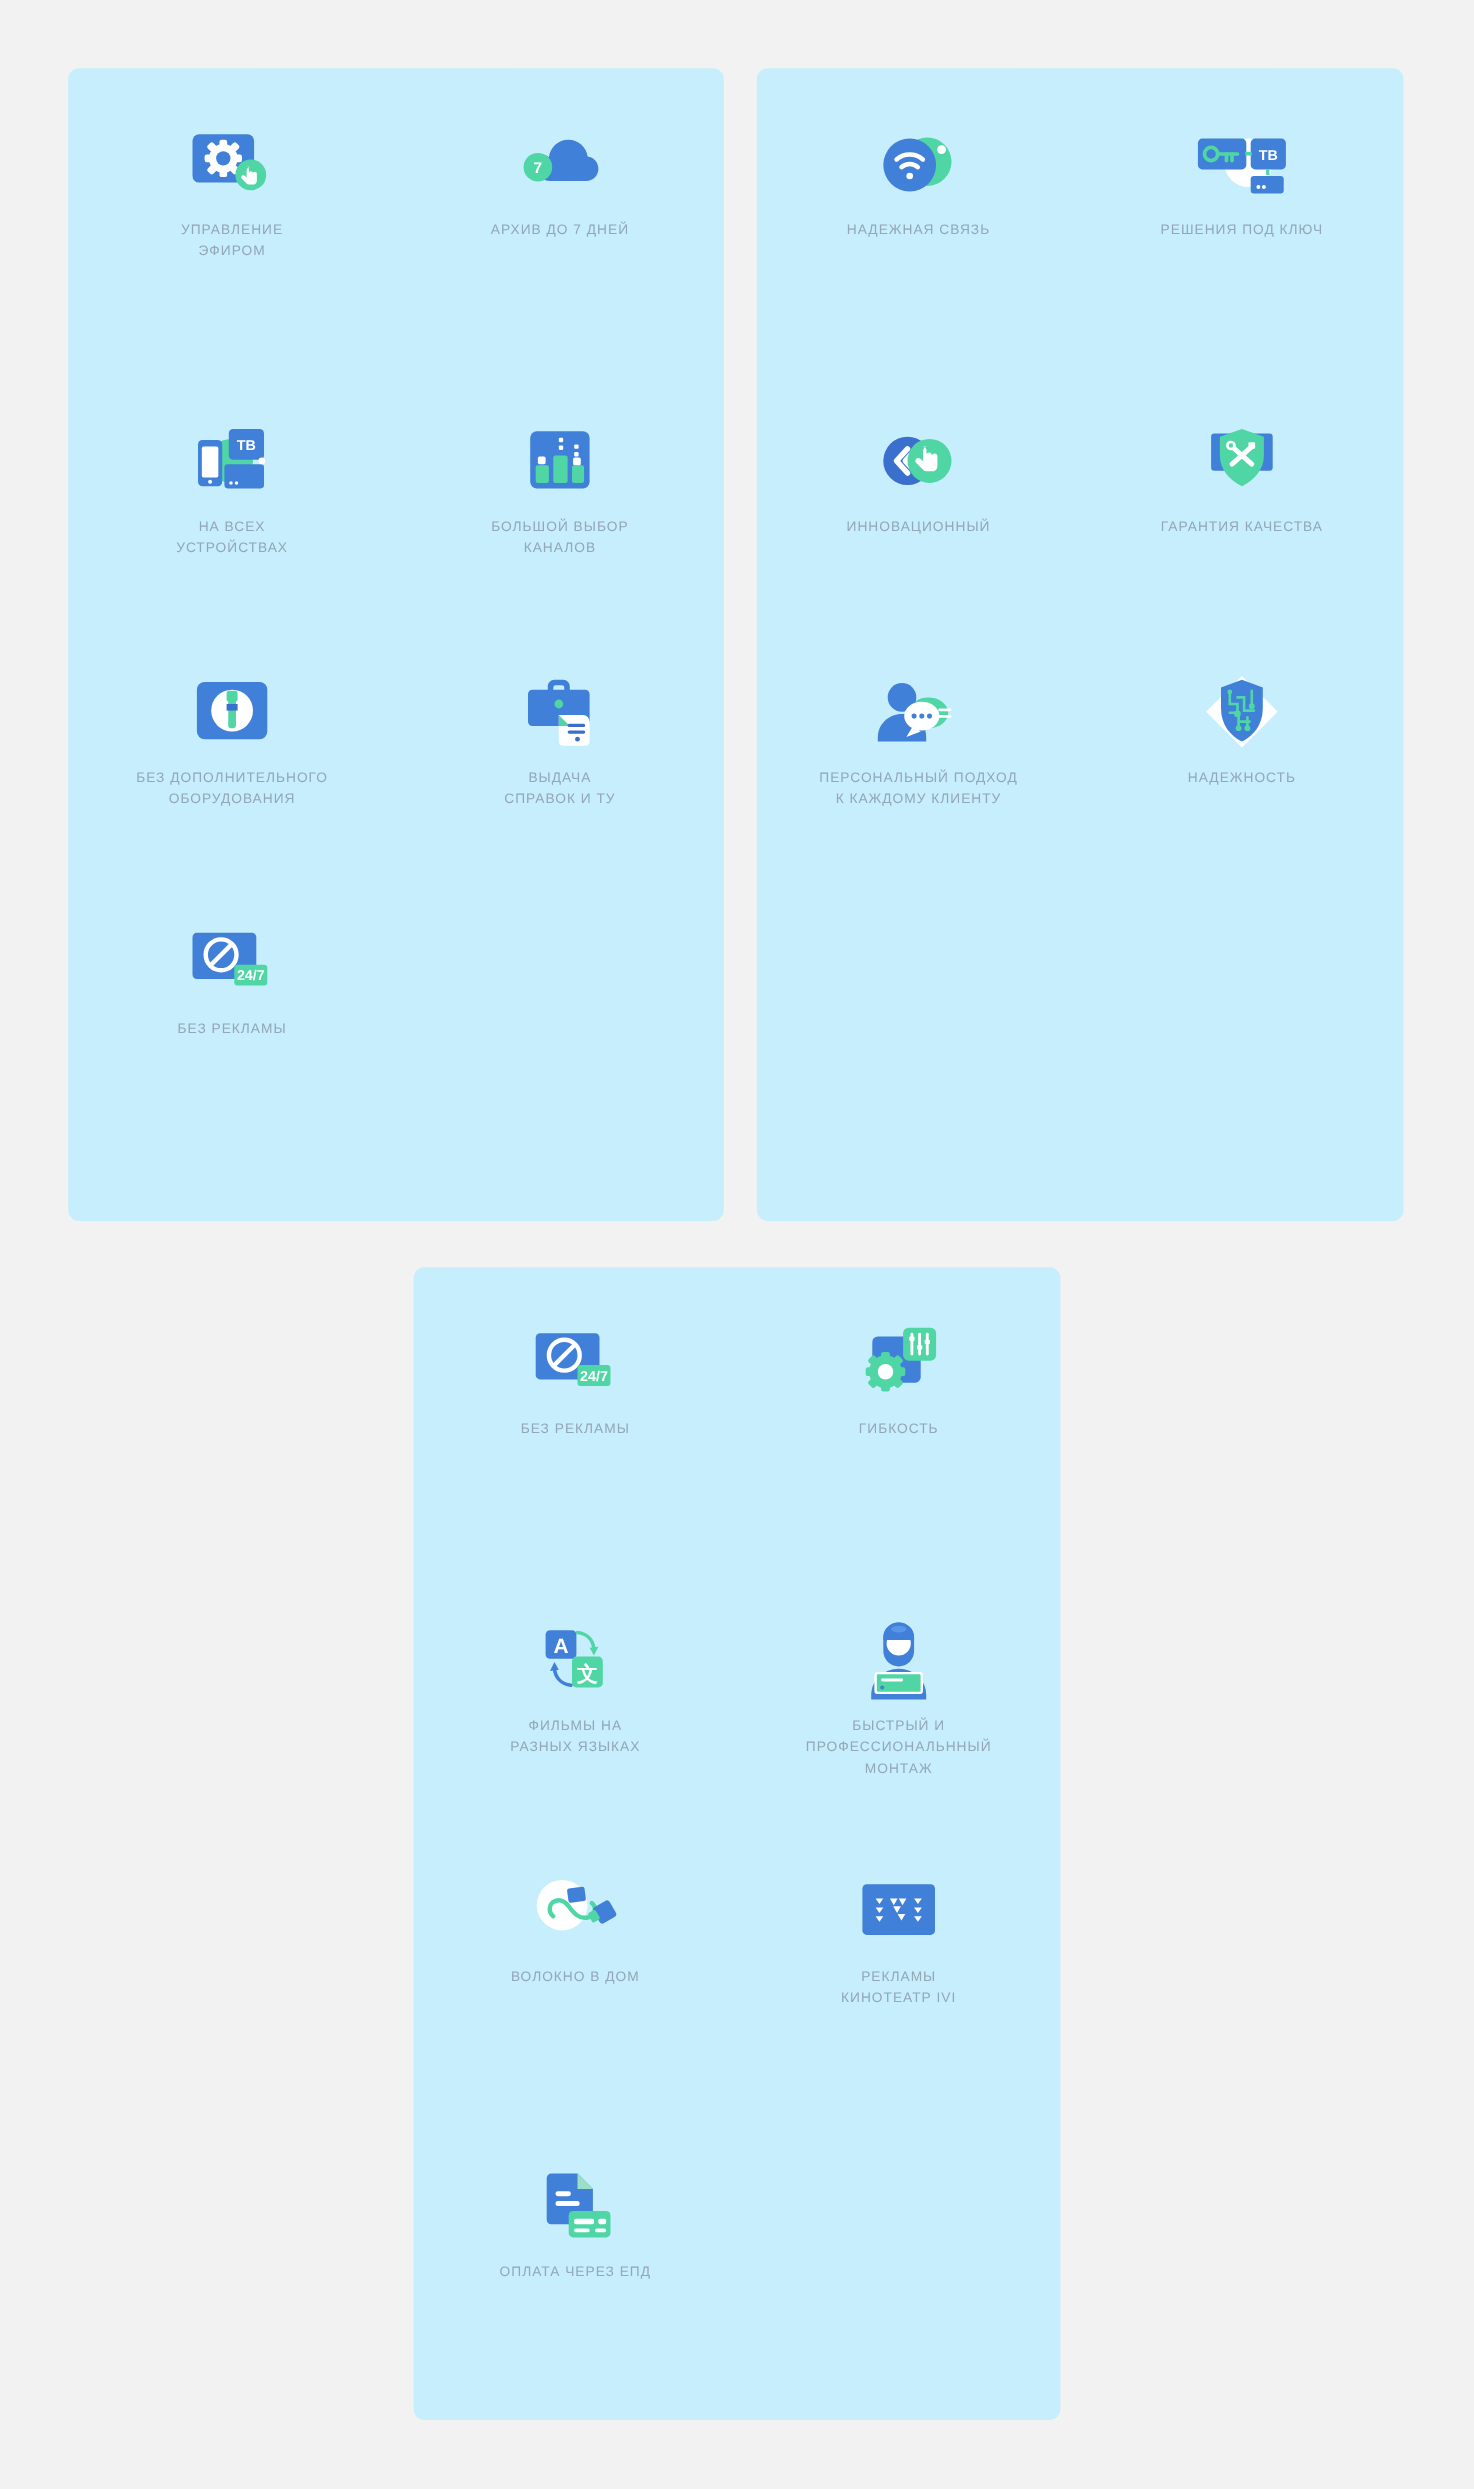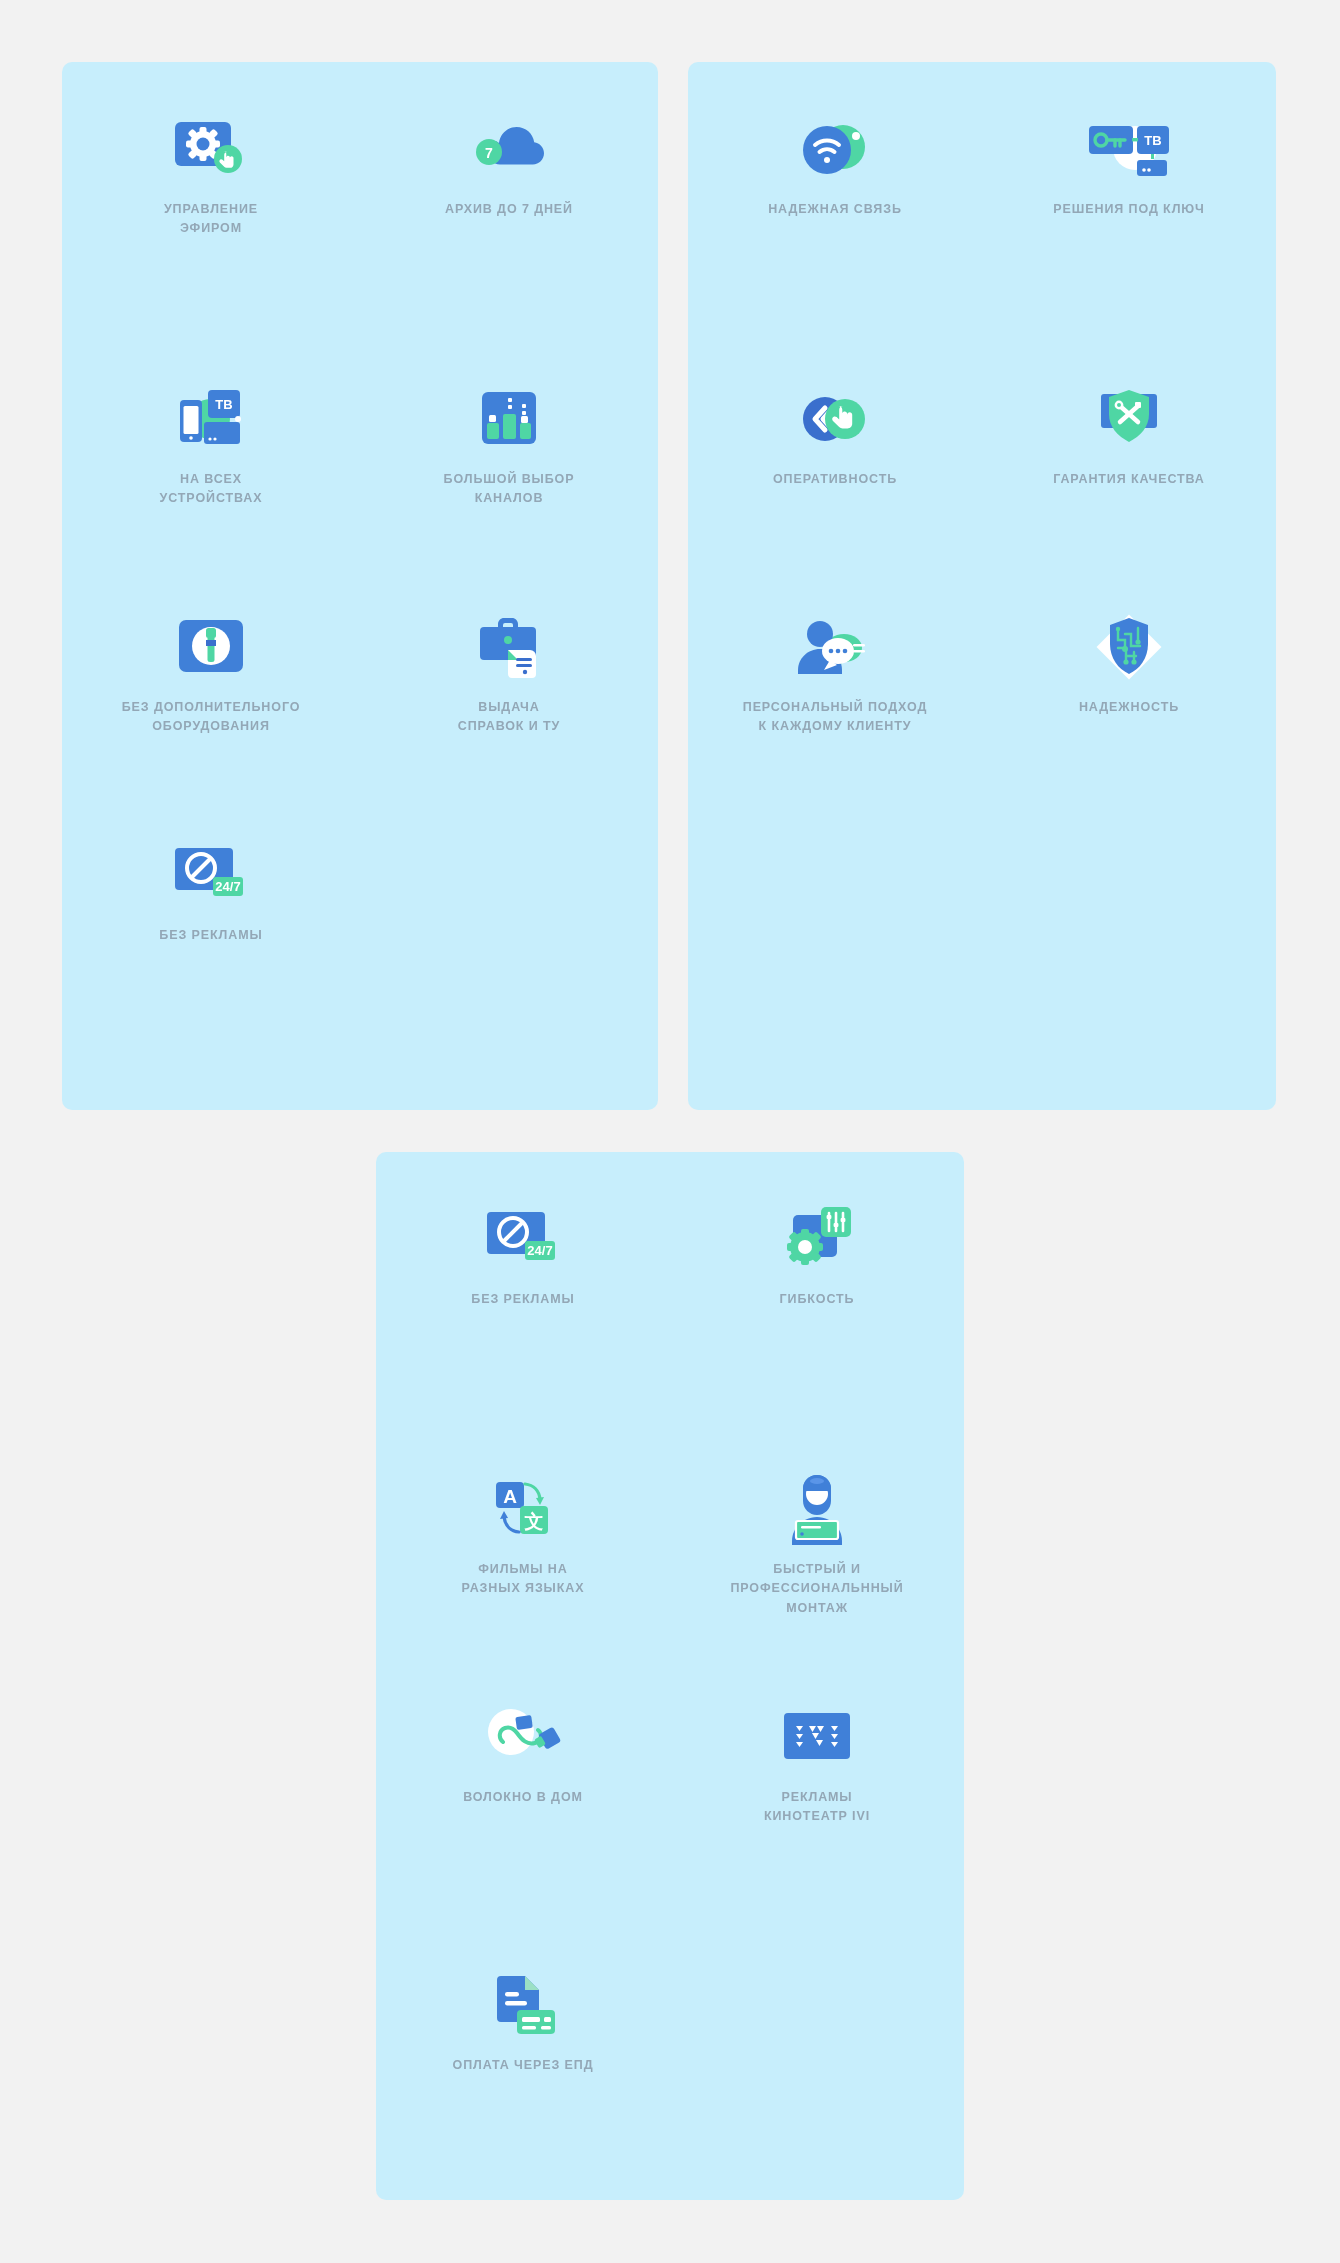--- a/index.html
+++ b/index.html
@@ -49,21 +49,21 @@
     justify-content: center;
     margin-bottom: 12px;
   }
   .icon-wrap svg { display: block; overflow: visible; }
   .feature-label {
     color: #93a7b6;
     font-size: 12.5px;
     letter-spacing: 0.9px;
     line-height: 1.55;
     text-align: center;
-    font-weight: 700;
+    font-weight: 400;
     white-space: pre-line;
     max-width: 240px;
   }
 </style>
 </head>
 <body>
 
 <div class="page">
 
   <div class="card card-top-left">
@@ -237,21 +237,21 @@
       <div class="feature">
         <div class="icon-wrap">
           <svg width="68" height="58" viewBox="0 0 68 58">
             <circle cx="24" cy="29" r="22" fill="#3a6fcd"></circle>
             <path d="M24 18l-10 11 10 11" fill="none" stroke="#ffffff" stroke-width="5" stroke-linecap="round" stroke-linejoin="round"></path>
             <path d="M32 18l-10 11 10 11" fill="none" stroke="#ffffff" stroke-width="5" stroke-linecap="round" stroke-linejoin="round"></path>
             <circle cx="44" cy="29" r="20" fill="#4fd6a4"></circle>
             <path d="M42 16c-2.1 0-3.8 1.7-3.8 3.8v9.6l-2.6-2.3c-1.4-1.2-3.5-.8-4.2.9-.4 1-.2 2.2.6 2.9l6.2 6.2c.9.9 2.1 1.4 3.3 1.4h5c2.6 0 4.7-2.1 4.7-4.7v-9.1c0-1.4-1.1-2.5-2.5-2.5s-2.5 1.1-2.5 2.5v-.8c0-1.4-1.1-2.5-2.5-2.5-1.1 0-2 .7-2.4 1.7v-3.3c0-2.1-1.7-3.8-3.8-3.8h.5z" fill="#ffffff"></path>
           </svg>
         </div>
-        <div class="feature-label">ОПЕРАТИВНОСТЬ</div>
+        <div class="feature-label">ИННОВАЦИОННЫЙ</div>
       </div>
 
       <div class="feature">
         <div class="icon-wrap">
           <svg width="68" height="62" viewBox="0 0 68 62">
             <rect x="6" y="6" width="56" height="34" rx="3" fill="#4080d8"></rect>
             <path d="M34 2l20 7v17c0 13-8.6 22-20 28C22.6 48 14 39 14 26V9l20-7z" fill="#4fd6a4"></path>
             <g stroke="#ffffff" stroke-width="4.5" stroke-linecap="round">
               <line x1="25" y1="18" x2="43" y2="34"></line>
               <line x1="43" y1="18" x2="25" y2="34"></line>

